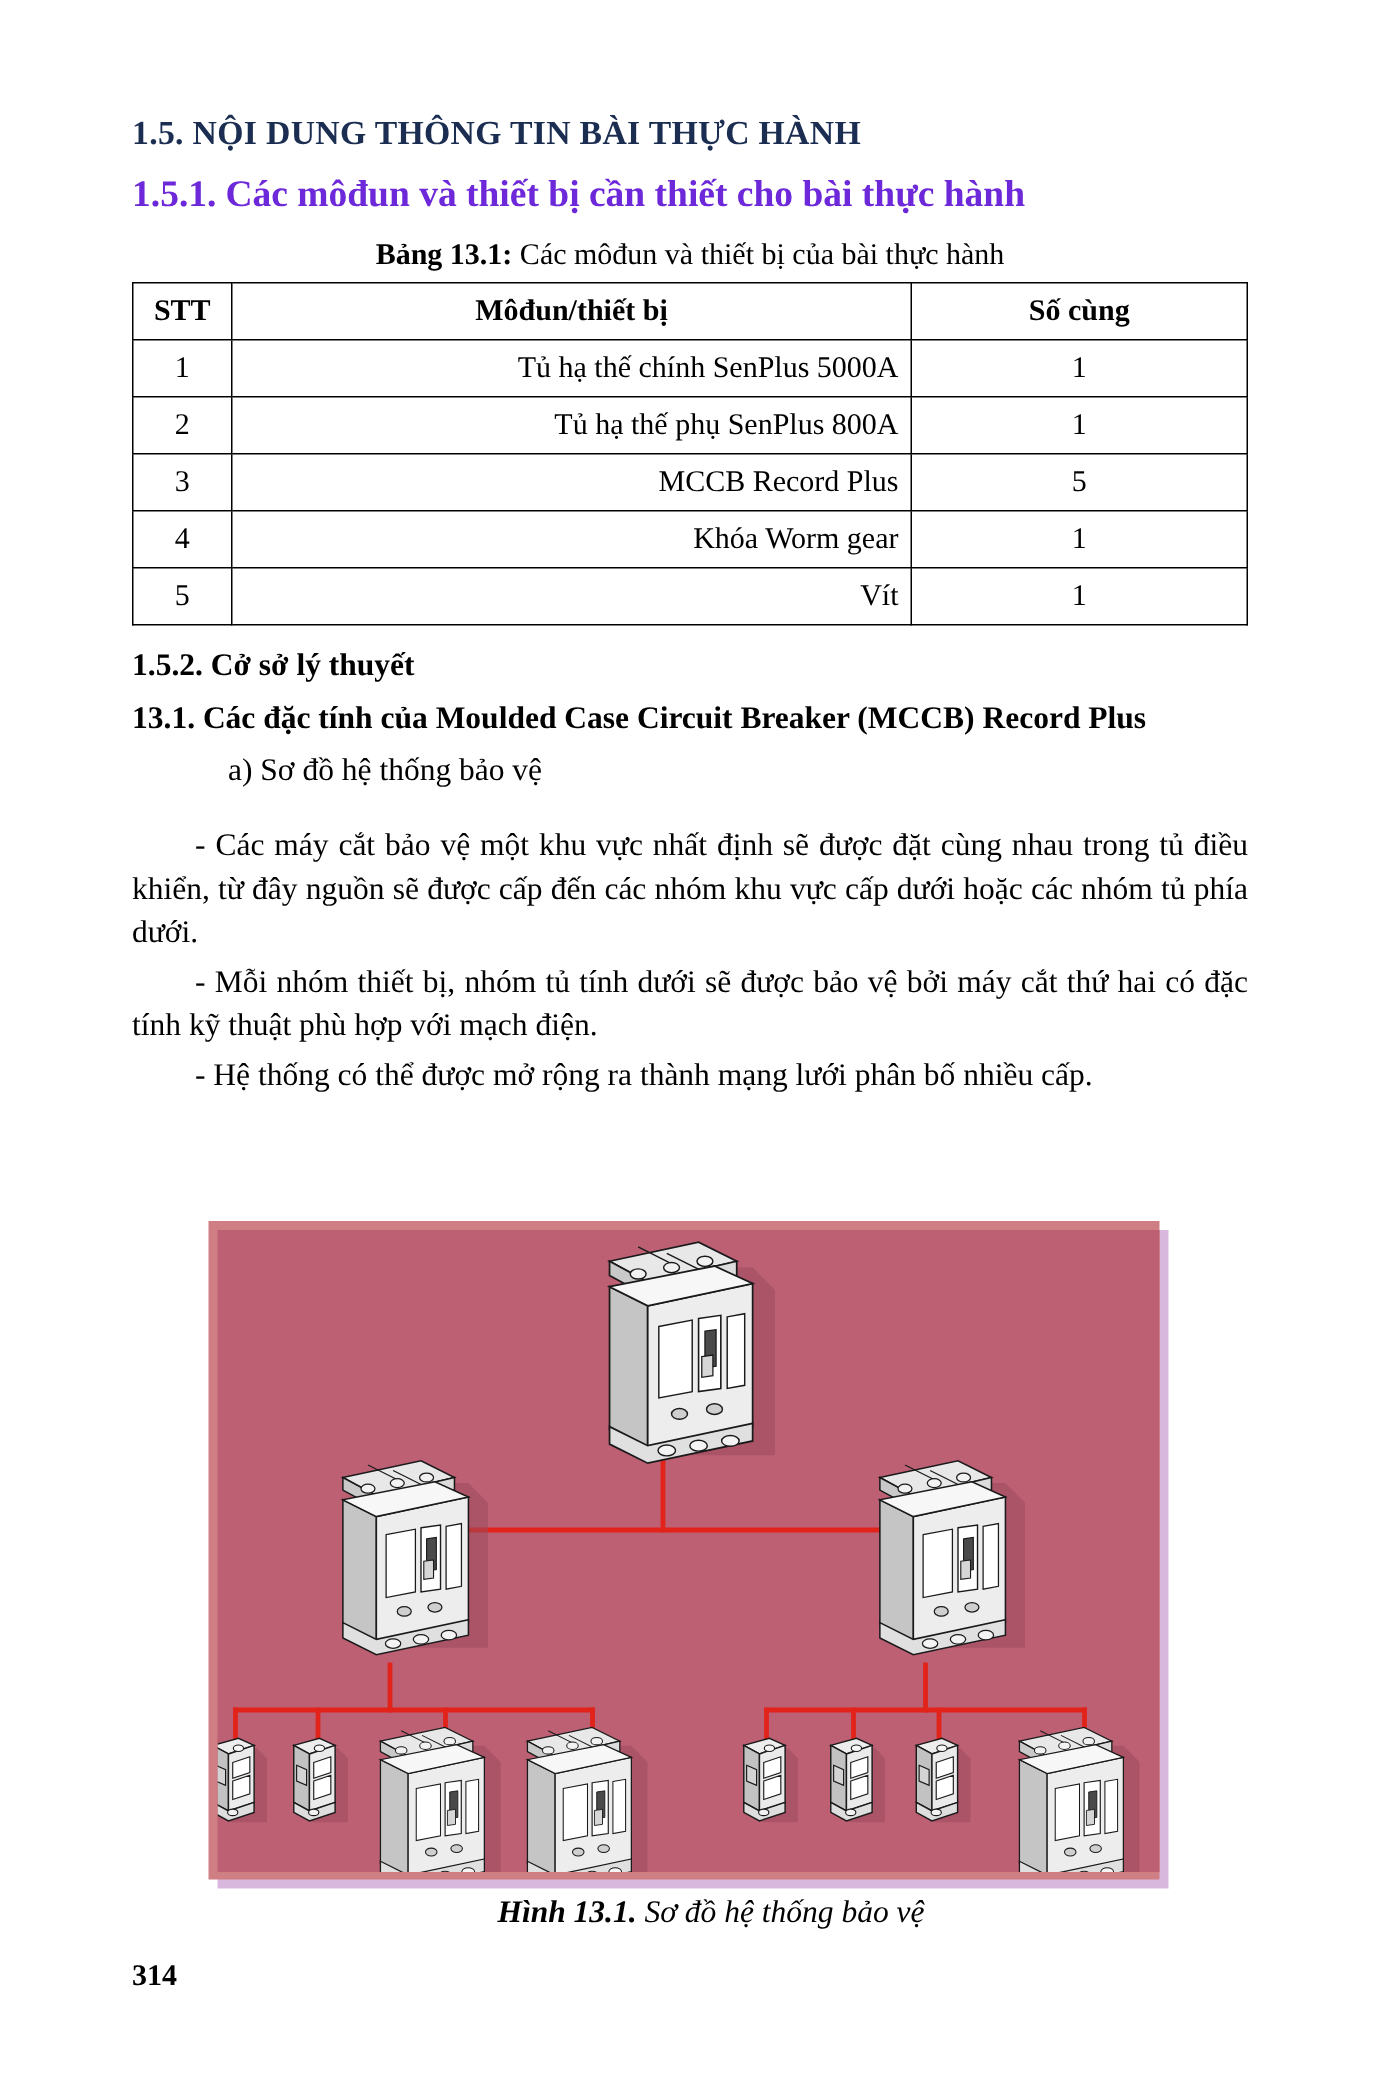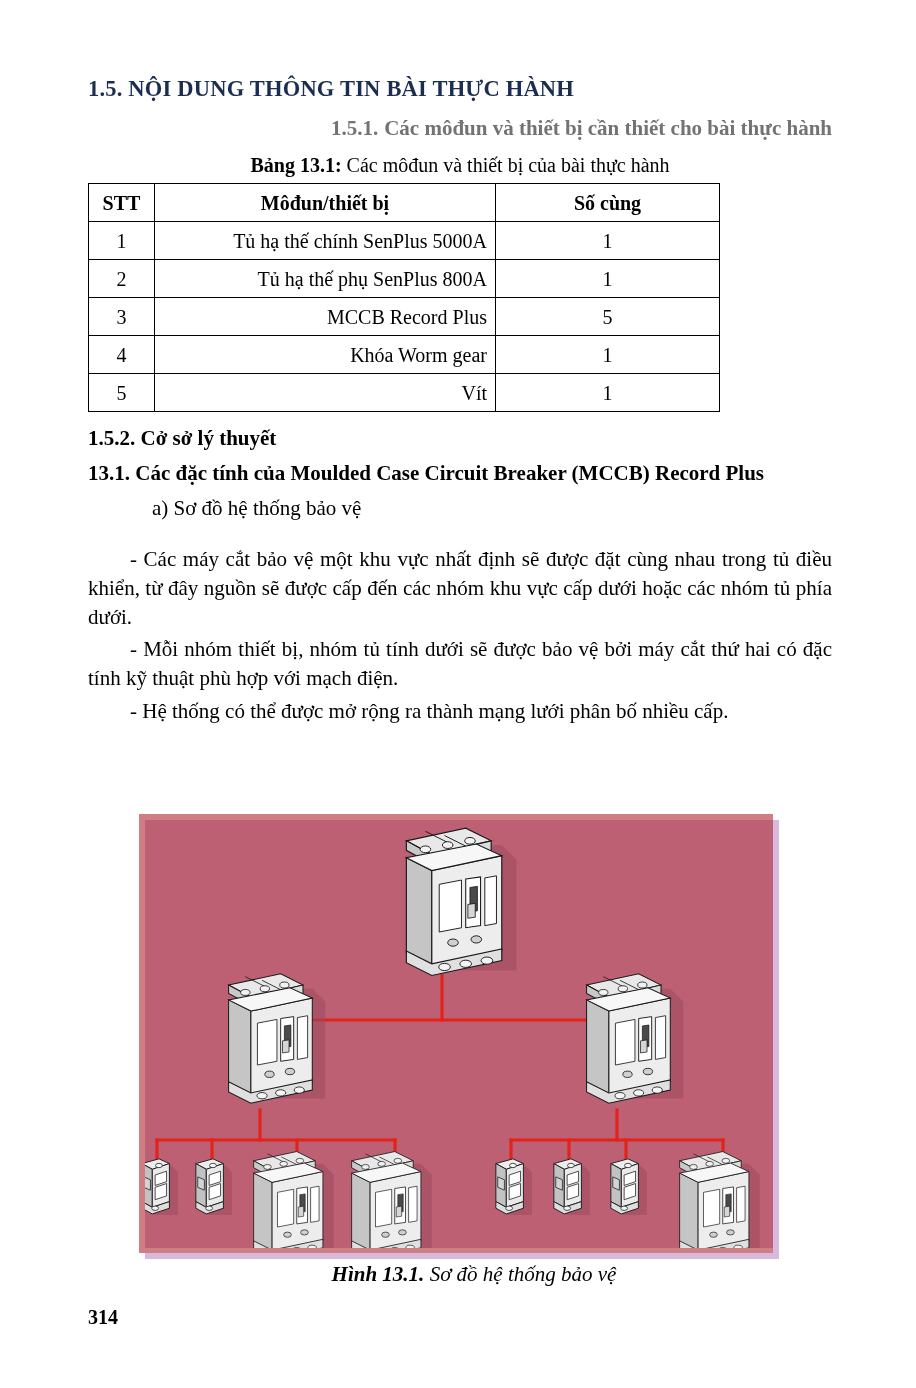--- a/index.html
+++ b/index.html
@@ -35,41 +35,40 @@
   
   .h-main {
     font-size: 22.5px;
     font-weight: bold;
     color: #1b2e52;
     letter-spacing: 0.2px;
     margin: 0 0 14px 0;
     line-height: 1.15;
   }
   .h-sub {
-    font-size: 21px;
-    font-weight: bold;
-    color: #737373;
+    font-size: 25px;
+    font-weight: bold;
+    color: #6d28d9;
     margin: 0 0 13px 0;
     line-height: 1.15;
-    text-align: right;
   }
   .h-sub .num { margin-right: 6px; }
 
   .tbl-caption {
     font-size: 20px;
     margin: 0 0 6px 0;
     line-height: 1.2;
     text-align: center;
   }
   .tbl-caption b { font-weight: bold; }
 
   
   table.datatable {
     border-collapse: collapse;
-    width: 632px;
+    width: 744px;
     table-layout: fixed;
     margin: 0 0 14px 0;
   }
   table.datatable td, table.datatable th {
     border: 1.7px solid #000;
     font-size: 20px;
     font-weight: normal;
     padding: 5px 8px;
     line-height: 1.2;
     height: 27px;

